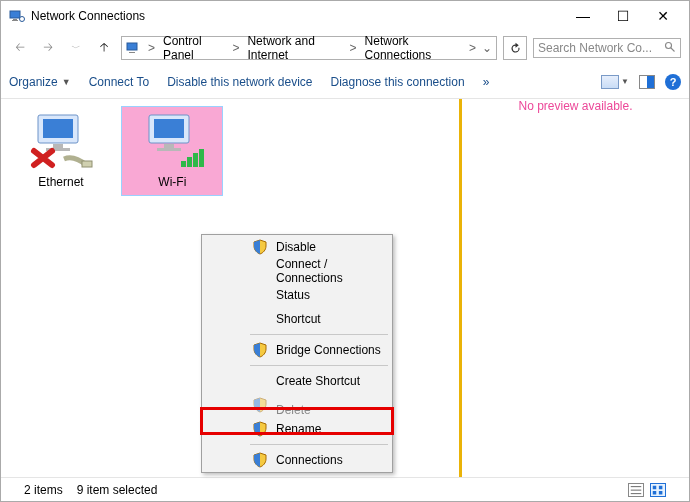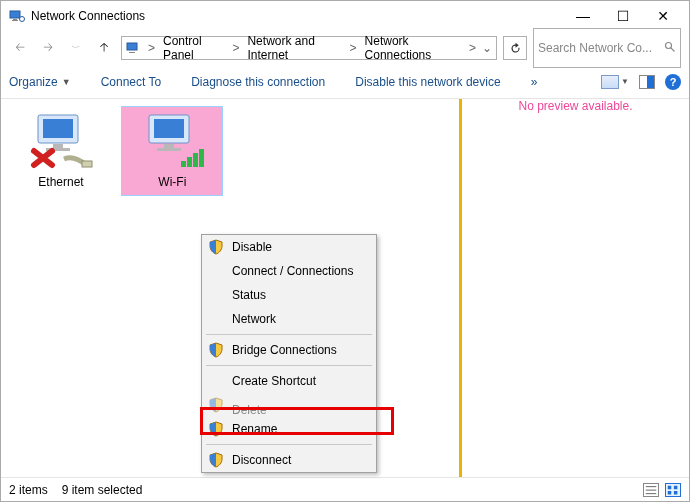--- a/index.html
+++ b/index.html
@@ -15,54 +15,54 @@
 
 .addressrow { display:flex; align-items:center; height:34px; padding:0 8px; gap:6px; }
 .navbtn { width:22px; height:22px; display:flex; align-items:center; justify-content:center; color:#888; }
 .navbtn.enabled { color:#000; }
 .addressbar { flex:1; height:24px; border:1px solid #b0b0b0; display:flex; align-items:center; padding:0 4px; gap:4px; background:#fff; }
 .addressbar .small-icon { width:16px; height:16px; display:inline-flex; }
 .addressbar .crumb { padding:0 2px; }
 .addressbar .sep { color:#666; padding:0 2px; }
 .addressbar .dropdown { margin-left:auto; color:#666; }
 .addressbar-refresh { width:24px; height:24px; border:1px solid #b0b0b0; display:flex; align-items:center; justify-content:center; }
-.searchbox { width:148px; height:40px; border:1px solid #b0b0b0; display:flex; align-items:center; padding:0 4px; color:#888; }
+.searchbox { width:148px; height:20px; border:1px solid #b0b0b0; display:flex; align-items:center; padding:0 4px; color:#888; }
 .searchbox .sicon { margin-left:auto; }
 
 
-.toolbar { display:flex; align-items:center; height:34px; padding:0 8px; gap:30px; border-bottom:1px solid #e5e5e5; }
+.toolbar { display:flex; align-items:center; height:34px; padding:0 8px; gap:18px; border-bottom:1px solid #e5e5e5; }
 .toolbar .tbtn { display:flex; align-items:center; gap:4px; color:#1a4e8a; cursor:default; }
 .toolbar .spacer { flex:1; }
 .toolbar .righticons { display:flex; align-items:center; gap:10px; }
 .viewbtn { width:18px; height:14px; border:1px solid #7a9ac7; background:linear-gradient(#e6eefc,#c9dcf6); }
 .previewbtn { width:16px; height:14px; border:1px solid #888; background:#fff; position:relative; }
 .previewbtn::after { content:""; position:absolute; right:0; top:0; width:7px; height:100%; background:#1f6fd6; }
 .helpbtn { width:16px; height:16px; border-radius:50%; background:#1f6fd6; color:#fff; display:flex; align-items:center; justify-content:center; font-weight:bold; font-size:11px; }
 
 
 .main { flex:1; display:flex; position:relative; }
 .itempane { flex:1; padding:8px 6px; position:relative; }
 .previewpane { width:230px; border-left:3px solid #eab308; display:flex; justify-content:center; color:#ec4899; }
 
 .adapter { width:100px; text-align:center; display:inline-block; vertical-align:top; margin:0 4px; }
 .adapter.selected { background:#f9a8d4; outline:1px solid #99d1ff; }
 .adapter .devicon { width:70px; height:60px; margin:4px auto 2px; display:block; }
 .adapter .label { padding:2px 0 6px; }
 
 
-.ctxmenu { position:absolute; left:200px; top:135px; width:176px; background:#f2f2f2; border:1px solid #a0a0a0; box-shadow:2px 2px 4px rgba(0,0,0,0.25); }
+.ctxmenu { position:absolute; left:200px; top:135px; width:192px; background:#f2f2f2; border:1px solid #a0a0a0; box-shadow:2px 2px 4px rgba(0,0,0,0.25);padding-left:44px; }
 .ctxmenu .mi { display:flex; align-items:center; height:24px; padding:0 10px 0 30px; position:relative; color:#000; }
 .ctxmenu .mi.disabled { color:#888;align-items:flex-end; }
 .ctxmenu .mi.bold { font-weight:normal; }
 .ctxmenu .mi .micon { position:absolute; left:6px; top:4px; width:16px; height:16px; display:inline-flex; }
 .ctxmenu hr { border:none; border-top:1px solid #c8c8c8; margin:3px 4px; }
 .hilite { position:absolute; border:3px solid #e60000; left:199px; top:308px; width:194px; height:28px; pointer-events:none; }
 
 
-.statusbar { height:24px; border-top:1px solid #e5e5e5; display:flex; align-items:center; padding:0 8px; gap:14px; }
+.statusbar { height:24px; border-top:1px solid #e5e5e5; display:flex; align-items:center; padding:0 23px; gap:14px; }
 .statusbar .right { margin-left:auto; display:flex; gap:6px; }
 .viewmode { width:16px; height:14px; border:1px solid #888; background:#fff; }
 .viewmode.active { border-color:#1f6fd6; background:#e6f2ff; }
 
 </style>
 </head>
 <body>
 
 <div class="titlebar">
   <span class="icon">
@@ -124,22 +124,22 @@
     </span>
   </div>
 </div>
 
 <div class="toolbar">
   <div class="tbtn">
       <span>Organize</span>
       <span style="font-size:9px;color:#555;">▼</span>
     </div>
   <div class="tbtn">Connect To</div>
+  <div class="tbtn">Disable this network device</div>
   <div class="tbtn">Diagnose this connection</div>
-  <div class="tbtn">Disable this network device</div>
   <div class="tbtn">»</div>
   <div class="spacer"></div>
   <div class="righticons">
     <div style="display:flex;align-items:center;gap:2px;">
       <div class="viewbtn"></div>
       <span style="font-size:8px;color:#555;">▼</span>
     </div>
     <div class="previewbtn"></div>
     <div class="helpbtn">?</div>
   </div>
@@ -186,21 +186,21 @@
           </span>
         <span>Disable</span>
       </div>
       <div class="mi">
           <span>Connect / Connections</span>
         </div>
       <div class="mi bold">
           <span>Status</span>
         </div>
       <div class="mi">
-          <span>Network</span>
+          <span>Shortcut</span>
         </div>
       <hr>
       <div class="mi">
         <span class="micon">
             <svg viewBox="0 0 16 16">
               <path d="M8 1l6 2v4c0 4-3 7-6 8-3-1-6-4-6-8V3z" fill="#f5c940" stroke="#a86b00"></path>
               <path d="M8 1v14c-3-1-6-4-6-8V3z" fill="#3a7fd6"></path>
             </svg>
           </span>
         <span>Bridge Connections</span>
@@ -228,21 +228,21 @@
         <span>Rename</span>
       </div>
       <hr>
       <div class="mi">
         <span class="micon">
             <svg viewBox="0 0 16 16">
               <path d="M8 1l6 2v4c0 4-3 7-6 8-3-1-6-4-6-8V3z" fill="#f5c940" stroke="#a86b00"></path>
               <path d="M8 1v14c-3-1-6-4-6-8V3z" fill="#3a7fd6"></path>
             </svg>
           </span>
-        <span>Disconnect</span>
+        <span>Connections</span>
       </div>
     </div>
 
     <div class="hilite"></div>
 
   </div>
   <div class="previewpane">
     <span>No preview available.</span>
   </div>
 </div>

